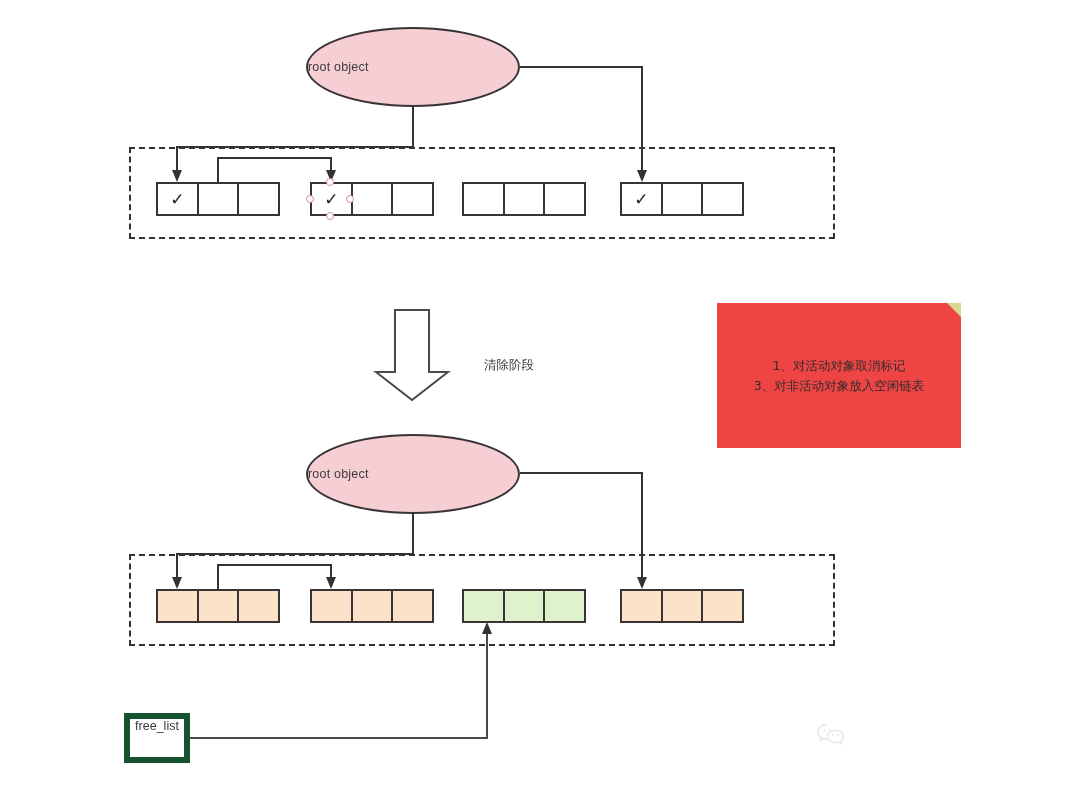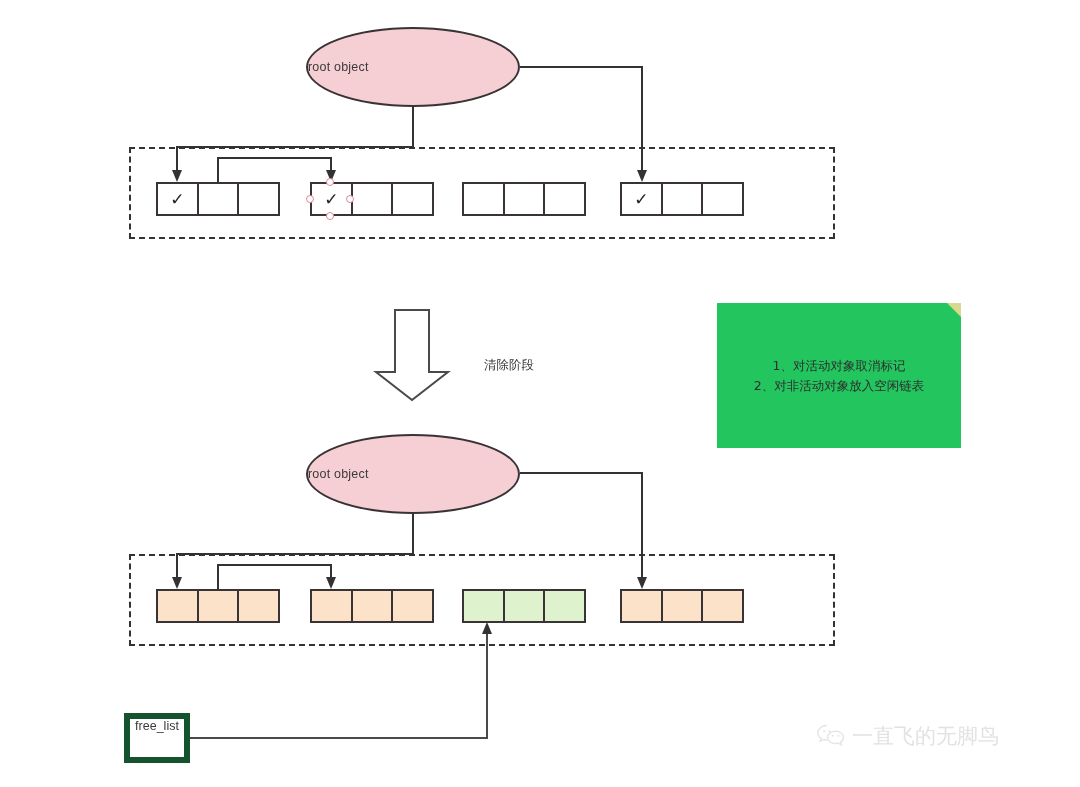--- a/index.html
+++ b/index.html
@@ -99,21 +99,21 @@
     font-size: 12.5px;
     color: #3a3a3a;
     font-family: "DejaVu Sans", sans-serif;
     white-space: nowrap;
     margin-top: 16px;
   }
 
   
   .note {
     position: absolute;
-    background: #22c55e;
+    background: #ef4444;
     box-sizing: border-box;
     display: flex;
     flex-direction: column;
     align-items: center;
     justify-content: center;
   }
   .note .fold {
     position: absolute;
     right: 0;
     top: 0;
@@ -234,21 +234,21 @@
   </div>
   <div class="cell"></div>
   <div class="cell"></div>
 </div>
 
 <div class="phase-label" style="left:484px; top:341px;">清除阶段</div>
 
 <div class="note" style="left:717px; top:303px; width:244px; height:145px;">
   <div class="fold"></div>
   <div class="line">1、对活动对象取消标记</div>
-  <div class="line">2、对非活动对象放入空闲链表</div>
+  <div class="line">3、对非活动对象放入空闲链表</div>
 </div>
 
 <div class="ellipse" style="left:306px; top:434px; width:214px; height:80px;">
   <span>root object</span>
 </div>
 
 <div class="heap" style="left:129px; top:554px; width:706px; height:92px;"></div>
 
 <div class="block peach" style="left:156px; top:589px; width:124px; height:34px;">
   <div class="cell"></div>
@@ -287,14 +287,13 @@
         <path d="M19.5,8.2 C15.1,8.2 11.6,11.0 11.6,14.4 C11.6,17.8 15.1,20.6 19.5,20.6
                  C20.4,20.6 21.3,20.5 22.1,20.2 L25.3,21.9 L24.4,19.2
                  C26.3,18.0 27.5,16.3 27.5,14.4 C27.5,11.0 23.9,8.2 19.5,8.2 Z"></path>
       </g>
       <circle cx="8.2" cy="8.2" r="1.05" fill="#e4e4e4"></circle>
       <circle cx="13.6" cy="8.2" r="1.05" fill="#e4e4e4"></circle>
       <circle cx="16.7" cy="12.8" r="1.0" fill="#e4e4e4"></circle>
       <circle cx="22.3" cy="12.8" r="1.0" fill="#e4e4e4"></circle>
     </svg>
   </span>
-  <span>一直飞的无脚鸟</span>
 </div>
 
 </body></html>

